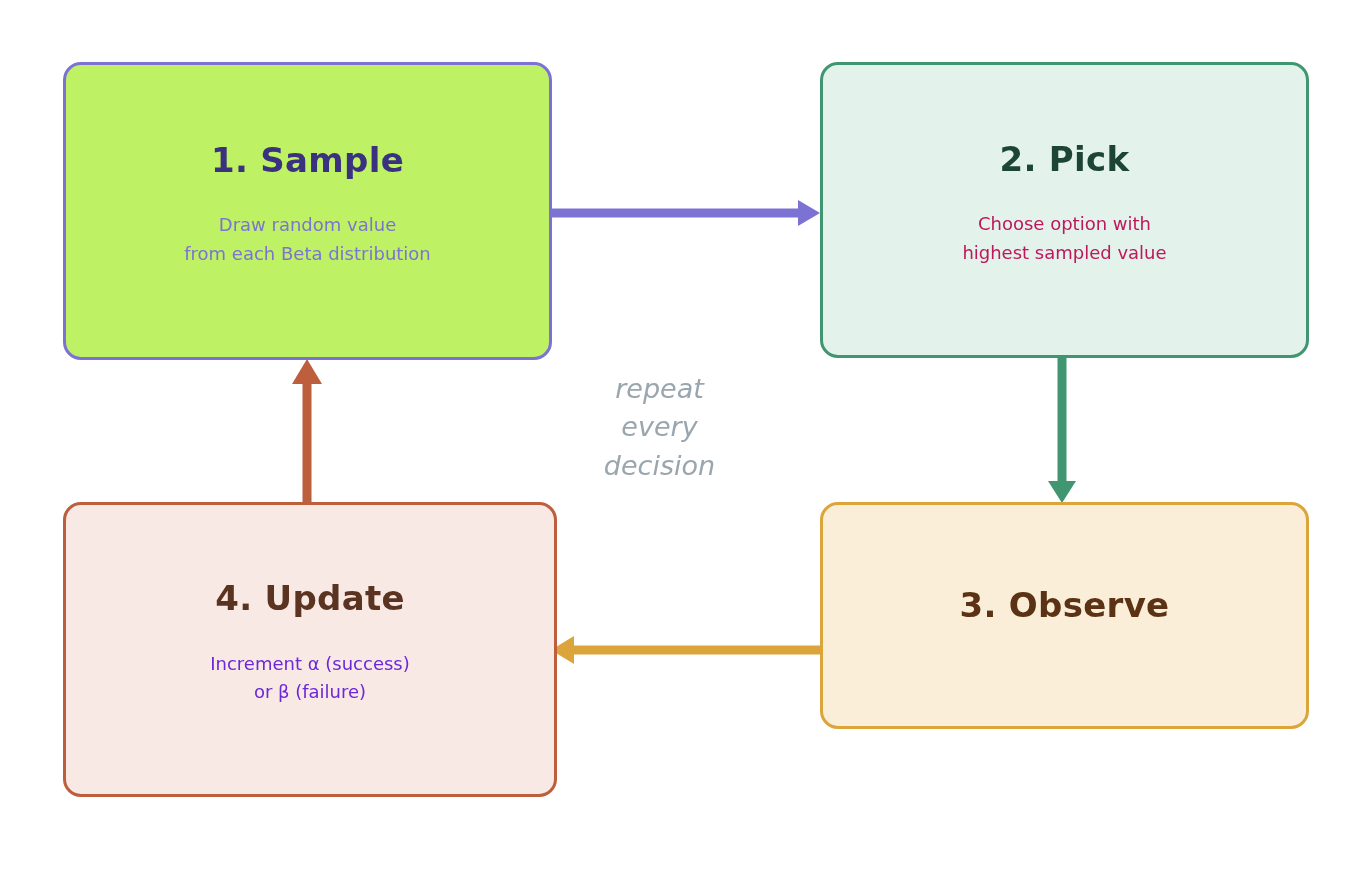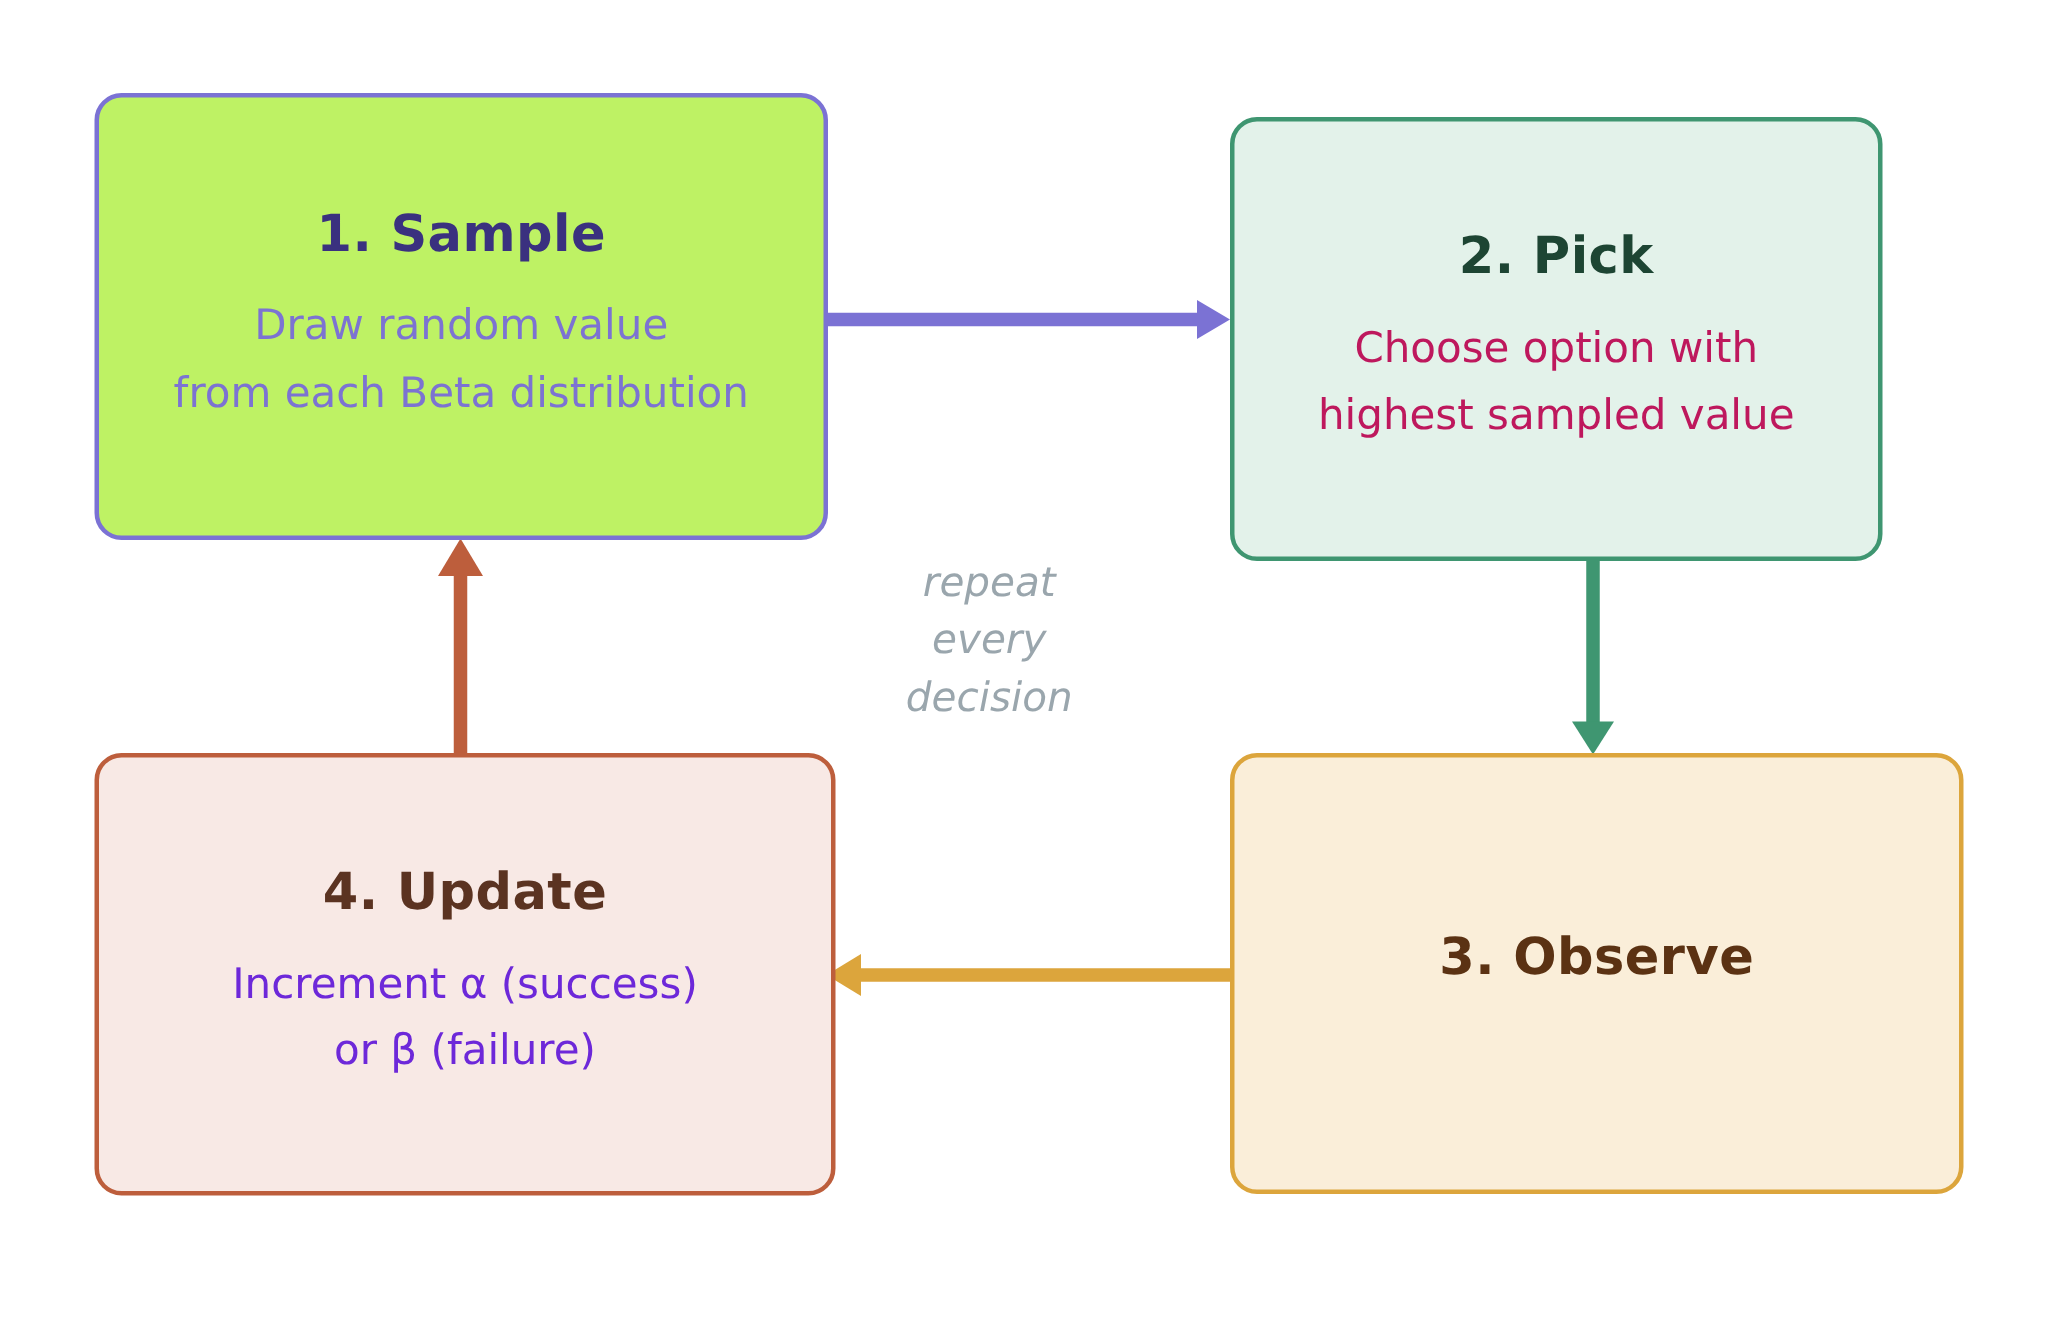--- a/index.html
+++ b/index.html
@@ -31,50 +31,50 @@
     text-align: center;
   }
   .node-title {
     font-weight: bold;
     font-size: 34px;
     letter-spacing: 0.3px;
     line-height: 1.1;
     margin: 0 0 20px 0;
   }
   .node-desc {
-    font-size: 28px;
+    font-size: 18px;
     line-height: 1.58;
-    margin: 0;
+    margin: 12px;
     white-space: pre-line;
   }
 
   
   #node-sample {
     left: 63px;  top: 62px;
     width: 489px; height: 298px;
     background: #bef264;
     border-color: #7b72d4;
   }
   #node-sample .node-title { color: #3a317f; }
   #node-sample .node-desc  { color: #7c73d2; }
 
   
   #node-pick {
-    left: 820px; top: 78px;
-    width: 435px; height: 296px;
+    left: 820px; top: 62px;
+    width: 489px; height: 296px;
     background: #e3f2ea;
     border-color: #3f9671;
   }
   #node-pick .node-title { color: #1d4533; }
   #node-pick .node-desc  { color: #be185d; }
 
   
   #node-observe {
     left: 820px; top: 502px;
-    width: 489px; height: 294px;
+    width: 489px; height: 227px;
     background: #faeed9;
     border-color: #dda githubfallback;
     border-color: #dca53c;
   }
   #node-observe .node-title { color: #5b3213; }
   #node-observe .node-desc  { color: #dda githubfallback; color: #dda83c; }
 
   
   #node-update {
     left: 63px;  top: 502px;

